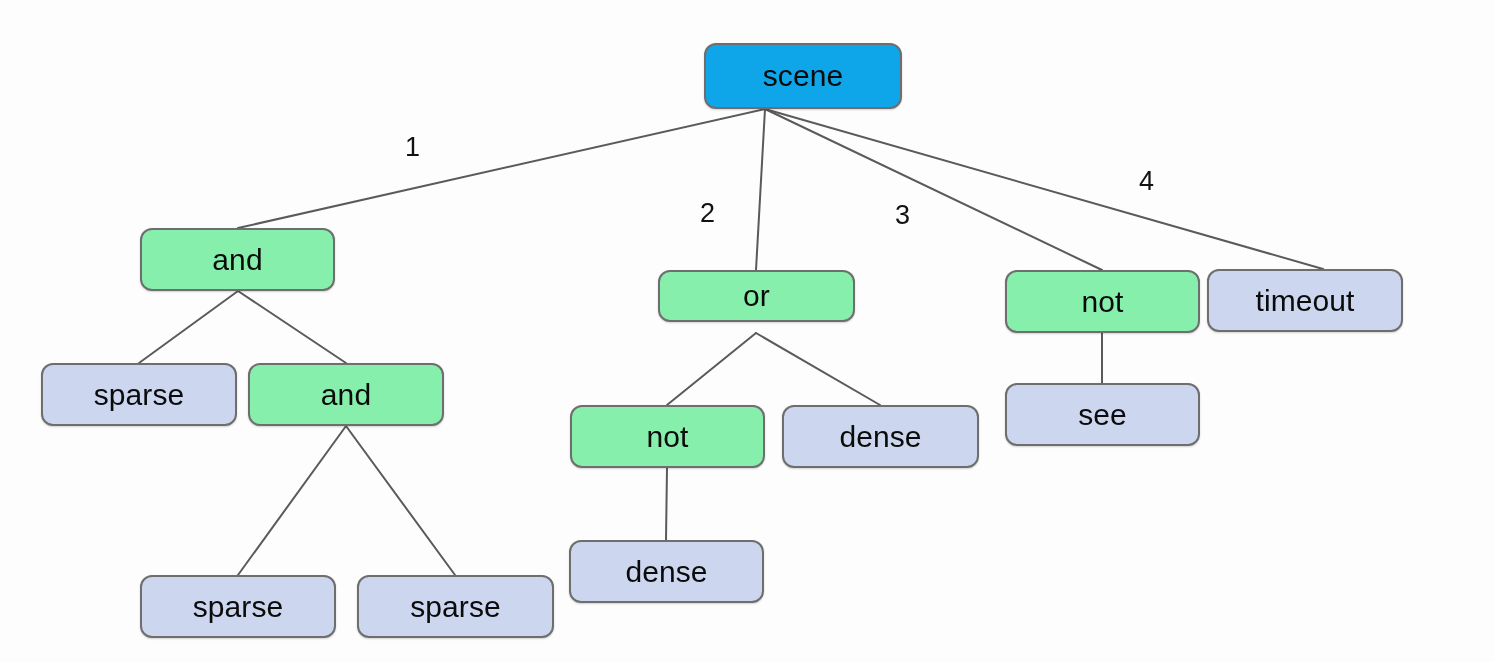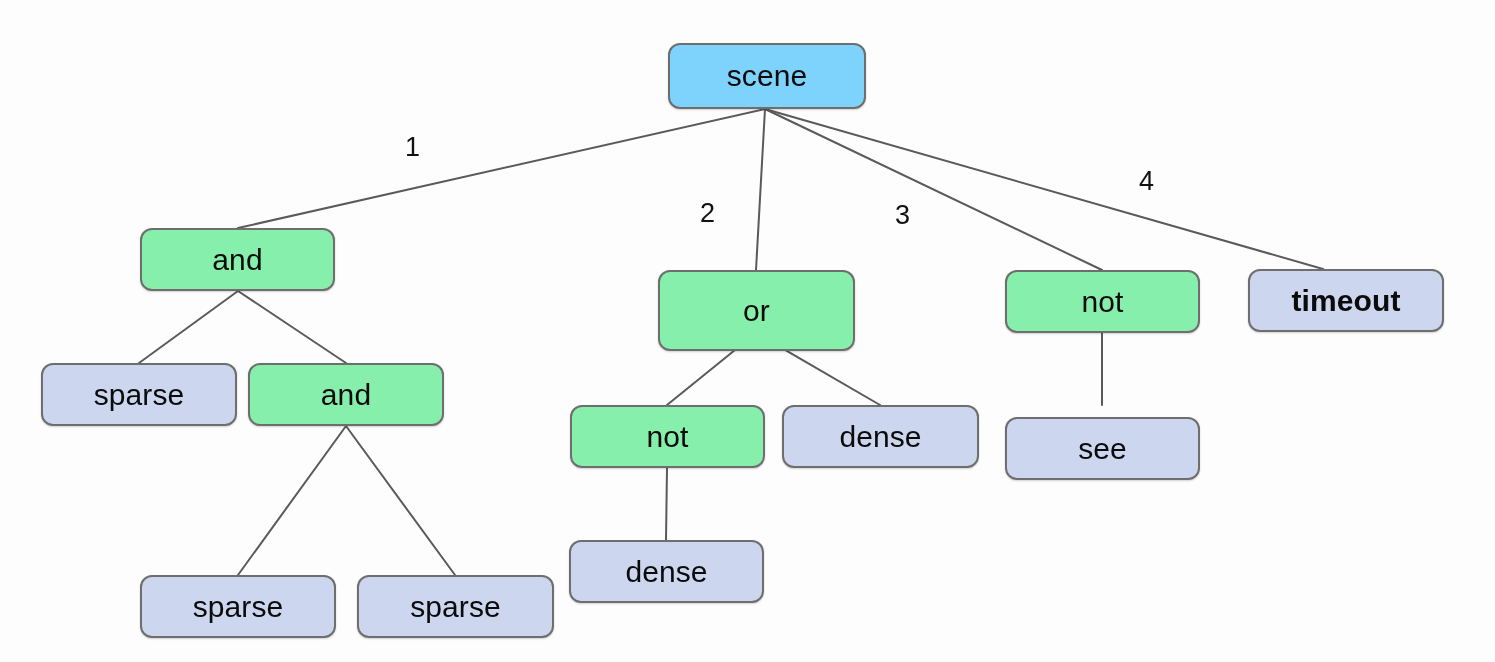--- a/index.html
+++ b/index.html
@@ -32,21 +32,21 @@
     justify-content: center;
     border: 2px solid #6e6e6e;
     border-radius: 12px;
     color: #0b0b0b;
     font-size: 30px;
     line-height: 1;
     letter-spacing: 0.1px;
     white-space: nowrap;
     box-shadow: 0 1px 2px rgba(0,0,0,0.18);
   }
-  .node.beige  { background: #7dd3fc; }
+  .node.beige  { background: #0ea5e9; margin-left: 36px; }
   .node.pink   { background: #86efac; }
   .node.blue   { background: #ccd7ef; }
   .node-label {
     pointer-events: none;
   }
   .edge-label {
     position: absolute;
     color: #111111;
     font-size: 27px;
     line-height: 1;
@@ -73,42 +73,42 @@
       <line x1="1102" y1="333" x2="1102" y2="405" stroke="#5a5a5a" stroke-width="2" stroke-linecap="round"></line>
     </svg>
 
   <div id="node-layer">
       <div class="node beige" style="left: 668px; top: 43px; width: 198px; height: 66px;">
         <span class="node-label">scene</span>
       </div>
       <div class="node pink" style="left: 140px; top: 228px; width: 195px; height: 63px;">
         <span class="node-label">and</span>
       </div>
-      <div class="node pink" style="left: 658px; top: 270px; width: 197px; height: 81px;">
+      <div class="node pink" style="left: 658px; top: 270px; width: 197px; height: 52px;">
         <span class="node-label">or</span>
       </div>
       <div class="node pink" style="left: 1005px; top: 270px; width: 195px; height: 63px;">
         <span class="node-label">not</span>
       </div>
-      <div class="node blue" style="left: 1248px; top: 269px; width: 196px; height: 63px; font-weight: bold;">
+      <div class="node blue" style="left: 1207px; top: 269px; width: 196px; height: 63px;">
         <span class="node-label">timeout</span>
       </div>
       <div class="node blue" style="left: 41px; top: 363px; width: 196px; height: 63px;">
         <span class="node-label">sparse</span>
       </div>
       <div class="node pink" style="left: 248px; top: 363px; width: 196px; height: 63px;">
         <span class="node-label">and</span>
       </div>
       <div class="node pink" style="left: 570px; top: 405px; width: 195px; height: 63px;">
         <span class="node-label">not</span>
       </div>
       <div class="node blue" style="left: 782px; top: 405px; width: 197px; height: 63px;">
         <span class="node-label">dense</span>
       </div>
-      <div class="node blue" style="left: 1005px; top: 417px; width: 195px; height: 63px;">
+      <div class="node blue" style="left: 1005px; top: 383px; width: 195px; height: 63px;">
         <span class="node-label">see</span>
       </div>
       <div class="node blue" style="left: 569px; top: 540px; width: 195px; height: 63px;">
         <span class="node-label">dense</span>
       </div>
       <div class="node blue" style="left: 140px; top: 575px; width: 196px; height: 63px;">
         <span class="node-label">sparse</span>
       </div>
       <div class="node blue" style="left: 357px; top: 575px; width: 197px; height: 63px;">
         <span class="node-label">sparse</span>

